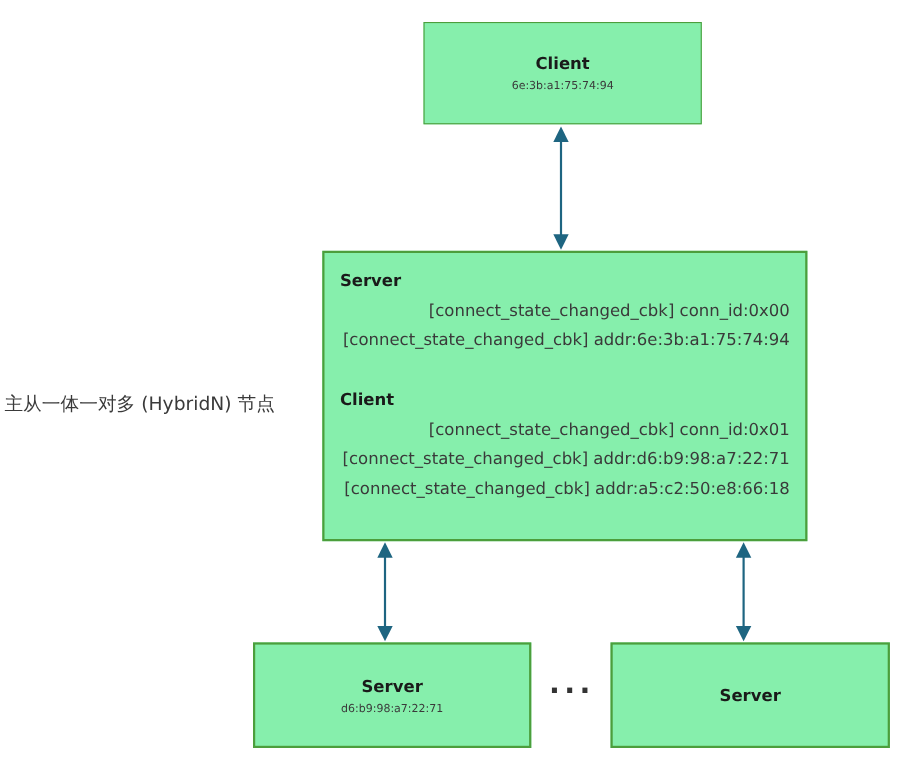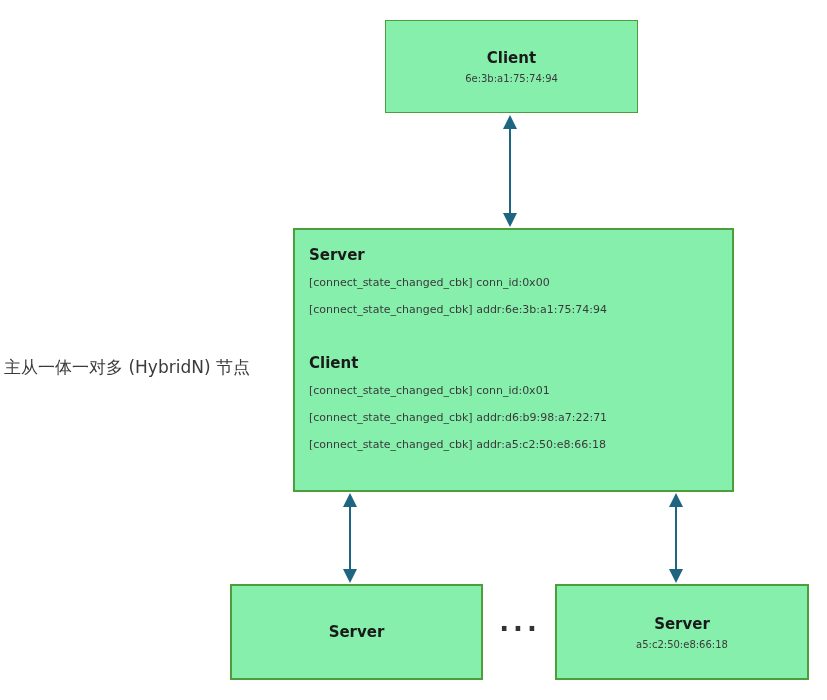--- a/index.html
+++ b/index.html
@@ -43,24 +43,25 @@
   .hybrid-box {
     padding: 12px 14px 0 14px;
   }
   .sec-title {
     font-weight: bold;
     font-size: 15px;
     line-height: 27px;
     color: var(--heading);
   }
   .log-line {
-    font-size: 11px;
+    font-size: 15px;
     line-height: 27px;
     color: var(--text);
     white-space: nowrap;
+    text-align: right;
   }
   .sec-spacer { height: 27px; }
   .side-label {
     position: absolute;
     left: 4px;
     top: 356px;
     font-size: 17px;
     color: var(--text);
     white-space: nowrap;
   }
@@ -105,25 +106,25 @@
     <div class="log-line">[connect_state_changed_cbk] addr:6e:3b:a1:75:74:94</div>
     <div class="sec-spacer"></div>
     <div class="sec-title">Client</div>
     <div class="log-line">[connect_state_changed_cbk] conn_id:0x01</div>
     <div class="log-line">[connect_state_changed_cbk] addr:d6:b9:98:a7:22:71</div>
     <div class="log-line">[connect_state_changed_cbk] addr:a5:c2:50:e8:66:18</div>
   </div>
 
   <div class="node center" style="left:230px; top:584px; width:253px; height:96px;">
     <div class="node-title">Server</div>
+    <div class="node-addr">d6:b9:98:a7:22:71</div>
   </div>
 
   <div class="node center" style="left:555px; top:584px; width:254px; height:96px;">
     <div class="node-title">Server</div>
-    <div class="node-addr">a5:c2:50:e8:66:18</div>
   </div>
 
   <div class="ellipsis">...</div>
 
   <svg class="arrows" viewBox="0 0 827 700" xmlns="http://www.w3.org/2000/svg">
 
     <g>
       <line class="arrow-line" x1="510" y1="127" x2="510" y2="215"></line>
       <polygon class="arrow-head" points="510,115 503,129 517,129"></polygon>
       <polygon class="arrow-head" points="510,227 503,213 517,213"></polygon>

